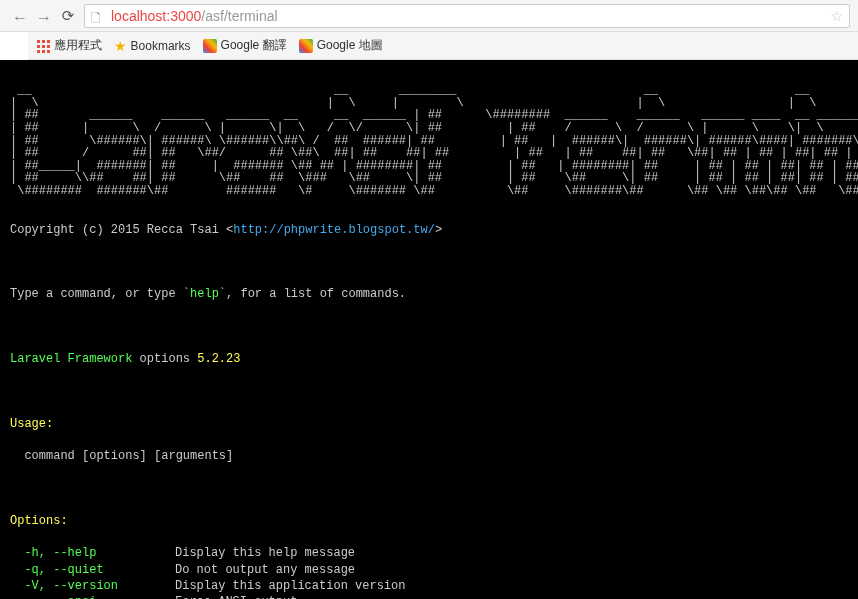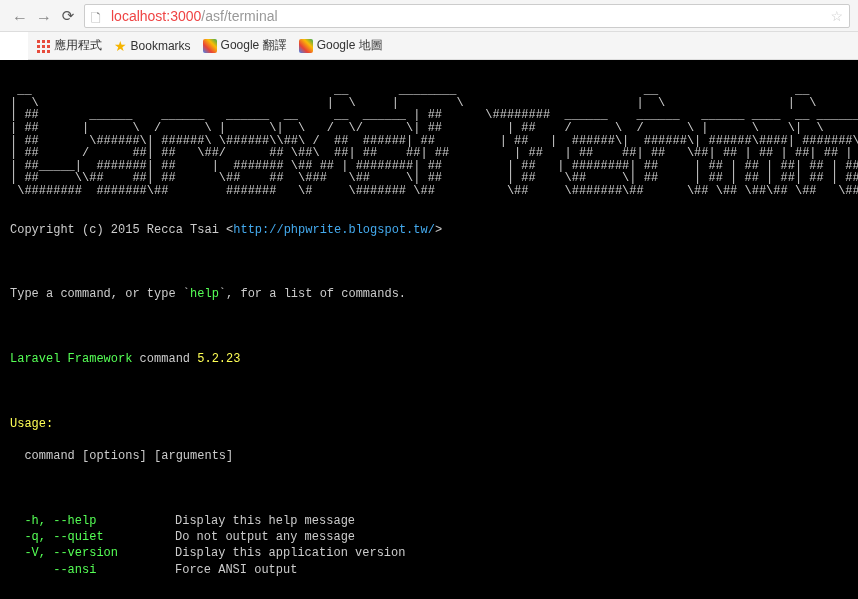--- a/index.html
+++ b/index.html
@@ -171,25 +171,26 @@
 | ##      |      \  /      \ |      \|  \   /  \/      \| ##         | ##    /      \  /      \ |      \    \|  \       \ |      \| ##
 | ##       \######\| ######\ \######\\##\ /  ##  ######| ##         | ##   |  ######\|  ######\| ######\####| #######\ \######\ ##
 | ##      /      ##| ##   \##/      ## \##\  ##| ##    ##| ##         | ##   | ##    ##| ##   \##| ## | ## | ##| ## | ##  | ##/      ##| ##
 | ##_____|  #######| ##     |  ####### \## ## | ########| ##         | ##   | ########| ##     | ## | ## | ##| ## | ##  | ##  #######| ##
 | ##     \\##    ##| ##      \##    ##  \###   \##     \| ##         | ##    \##     \| ##     | ## | ## | ##| ## | ##  | ##\##    ##| ##
  \########  #######\##        #######   \#     \####### \##          \##     \#######\##      \## \## \##\## \##   \##  ####### \##</div>
 <div><span>Copyright (c) 2015 Recca Tsai &lt;</span><span class="cyan-link">http://phpwrite.blogspot.tw/</span><span>&gt;</span></div>
 <div>&nbsp;</div>
 <div><span>Type a command, or type `</span><span class="green">help</span><span>`, for a list of commands.</span></div>
 <div>&nbsp;</div>
-<div><span class="green">Laravel Framework</span><span> command </span><span class="yellow">5.2.23</span></div>
+<div><span class="green">Laravel Framework</span><span> options </span><span class="yellow">5.2.23</span></div>
 <div>&nbsp;</div>
 <div class="yellow">Usage:</div>
 <div>  command [options] [arguments]</div>
 <div>&nbsp;</div>
+<div class="yellow">Options:</div>
 <div id="options-list"><div><span class="green opt-col">  -h, --help</span><span>Display this help message</span></div><div><span class="green opt-col">  -q, --quiet</span><span>Do not output any message</span></div><div><span class="green opt-col">  -V, --version</span><span>Display this application version</span></div><div><span class="green opt-col">      --ansi</span><span>Force ANSI output</span></div></div>
 
 
 
 
 
 
 </div>
 
 </body></html>

